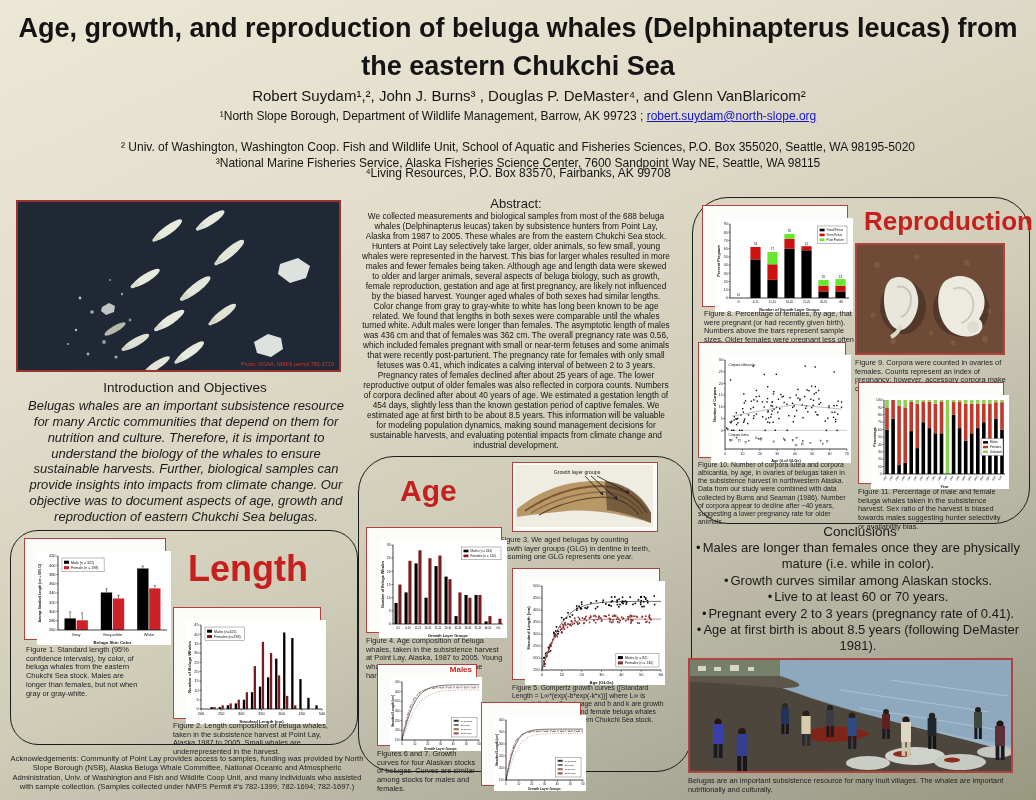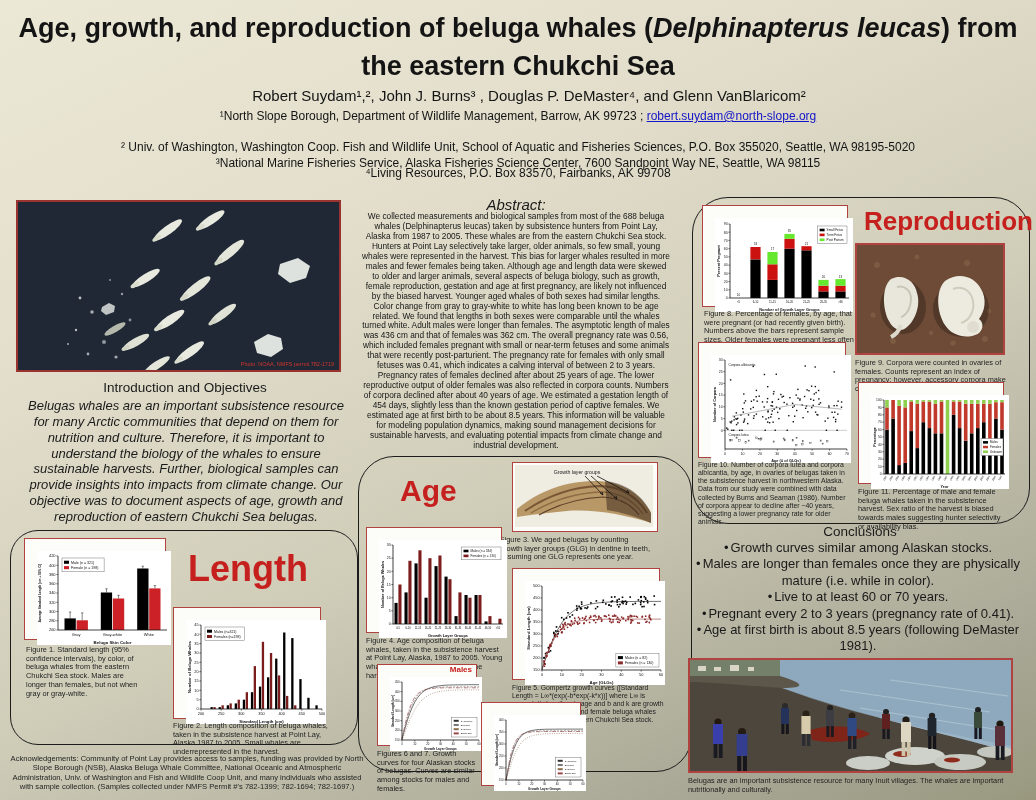--- a/index.html
+++ b/index.html
@@ -2,21 +2,21 @@
 <html><head>
 <meta charset="utf-8">
 <style>
   html,body{margin:0;padding:0;background:#8e8d7f;}
   #poster{position:relative;width:1036px;height:800px;overflow:hidden;
     font-family:"Liberation Sans",sans-serif;color:#1a1a1a;
     background:linear-gradient(155deg,#ece8d6 0%,#e2decb 30%,#cfccb8 58%,#a7a694 88%,#99987f 100%);}
   .abs{position:absolute;text-align:center;}
   .center{text-align:center;}
   #title{top:10px;left:0;width:1036px;font-size:27px;font-weight:600;color:#141414;line-height:1.4;}
-  #title .sp{font-style:italic;text-align:right;}
+  #title .sp{text-align:right;}
   #authors{top:87px;left:0;width:1036px;font-size:15px;color:#141414;margin-left:11px;}
   .affil{left:0;width:1036px;font-size:12px;color:#141414;}
   a.email{color:#1414c8;text-decoration:underline;cursor:pointer;margin-top:8px;}
   .figbox{position:absolute;background:#fcfcf8;border:1.5px solid #b0433f;box-sizing:border-box;padding:12px;}
   .photobox{position:absolute;border:2px solid #993330;box-sizing:border-box;background:#222;overflow:hidden;}
   .roundbox{position:absolute;border:1.7px solid #1c1c1c;border-radius:36px;background:transparent;}
   .caption{position:absolute;font-size:7.4px;line-height:1.18;color:#222;}
   .sect-title{position:absolute;color:#c5201e;font-weight:bold;}
   .bodytext{font-size:13px;line-height:1.22;color:#1a1a1a;font-style:italic;}
   .chart{width:100%;height:100%;}
@@ -241,21 +241,21 @@
           <rect x="21.0" y="9.7" width="5.0" height="3.0" fill="#000000"></rect>
           <text x="28.0" y="12.5" font-size="3.5" text-anchor="start" fill="#111">Males (n=321)</text>
           <rect x="21.0" y="15.0" width="5.0" height="3.0" fill="#7c1d1d"></rect>
           <text x="28.0" y="17.8" font-size="3.5" text-anchor="start" fill="#111">Females (n=198)</text>
         </svg></div>
   </div>
   <div class="caption" style="left:173px;top:722px;width:158px;">Figure 2. Length composition of beluga whales, taken in the subsistence harvest at Point Lay, Alaska 1987 to 2005. Small whales are underrepresented in the harvest.</div>
 
   <div class="abs" id="ack" style="left:10px;top:754px;width:354px;">Acknowledgements:  Community of Point Lay provides access to samples, funding was provided by North Slope Borough (NSB), Alaska Beluga Whale Committee, National Oceanic and Atmospheric Administration, Univ. of Washington and Fish and Wildlife Coop Unit, and many individuals who assisted with sample collection.  (Samples collected under NMFS Permit #'s 782-1399; 782-1694; 782-1697.)</div>
 
-  <div class="abs center" style="left:360px;top:196px;width:312px;font-size:15px;font-style:italic;">Abstract:</div>
+  <div class="abs center" style="left:360px;top:196px;width:312px;font-size:13px;">Abstract:</div>
   <div class="abs" id="abstract-body" style="left:362px;top:212px;width:308px;">We collected measurements and biological samples from most of the 688 beluga whales (Delphinapterus leucas) taken by subsistence hunters from Point Lay, Alaska from 1987 to 2005.  These whales are from the eastern Chukchi Sea stock.  Hunters at Point Lay selectively take larger, older animals, so few small, young whales were represented in the harvest.  This bias for larger whales resulted in more males and fewer females being taken.  Although age and length data were skewed to older and larger animals, several aspects of beluga biology, such as growth, female reproduction, gestation and age at first pregnancy, are likely not influenced by the biased harvest.  Younger aged whales of both sexes had similar lengths.  Color change from gray to gray-white to white has long been known to be age related.  We found that lengths in both sexes were comparable until the whales turned white.  Adult males were longer than females.  The asymptotic length of males was 436 cm and that of females was 362 cm.  The overall pregnancy rate was 0.56, which included females pregnant with small or near-term fetuses and some animals that were recently post-parturient.  The pregnancy rate for females with only small fetuses was 0.41, which indicates a calving interval of between 2 to 3 years.  Pregnancy rates of females declined after about 25 years of age.  The lower reproductive output of older females was also reflected in corpora counts.  Numbers of corpora declined after about 40 years of age.  We estimated a gestation length of 454 days, slightly less than the known gestation period of captive females.  We estimated age at first birth to be about 8.5 years.  This information will be valuable for modeling population dynamics, making sound management decisions for sustainable harvests, and evaluating potential impacts from climate change and industrial development.</div>
 
   <div class="roundbox" style="left:358px;top:456px;width:332px;height:314px;"></div>
   <div class="sect-title" style="left:400px;top:474px;font-size:30px;">Age</div>
 
   <div class="figbox" style="left:512px;top:462px;width:146px;height:70px;padding:2px;">
     <svg width="138" height="62" viewBox="0 0 138 62">
       <rect width="138" height="62" fill="#efece2"></rect>
       <path d="M2,44 C24,26 50,16 82,16 C104,16 126,28 136,48 L136,58 C110,50 80,44 52,46 C32,48 14,50 2,52 Z" fill="#b99868"></path>
       <path d="M10,46 C32,31 56,22 84,21 C104,21 122,31 132,48" fill="none" stroke="#7a5636" stroke-width="2"></path>
@@ -1115,22 +1115,22 @@
           <rect x="112.0" y="50.8" width="5.0" height="2.5" fill="#c0392b"></rect>
           <text x="119.0" y="53.1" font-size="2.9" text-anchor="start" fill="#111">Females</text>
           <rect x="112.0" y="55.5" width="5.0" height="2.5" fill="#8fd14f"></rect>
           <text x="119.0" y="57.8" font-size="2.9" text-anchor="start" fill="#111">Unknown</text>
         </svg></div>
   </div>
   <div class="caption" style="left:858px;top:488px;width:150px;">Figure 11. Percentage of male and female beluga whales taken in the subsistence harvest.  Sex ratio of the harvest is biased towards males suggesting hunter selectivity or availability bias.</div>
 
   <div class="abs center" id="concl-head" style="left:700px;top:524px;width:320px;">Conclusions</div>
   <ul class="bullets abs" style="left:686px;top:540px;width:344px;">
+    <li>Males are longer than females once they are physically mature (i.e. while in color).</li>
     <li>Growth curves similar among Alaskan stocks.</li>
-    <li>Males are longer than females once they are physically mature (i.e. while in color).</li>
     <li>Live to at least 60 or 70 years.</li>
     <li>Pregnant every 2 to 3 years (pregnancy rate of 0.41).</li>
     <li>Age at first birth is about 8.5 years (following DeMaster 1981).</li>
     <li>Reproduction declines in older females.</li>
   </ul>
 
   <div class="photobox" style="left:688px;top:658px;width:325px;height:115px;border-color:#b0433f;">
     <svg width="321" height="111" viewBox="0 0 321 111">
       <rect width="321" height="111" fill="#4d463c"></rect>
       <path d="M58,0 L321,0 L321,92 C250,72 170,56 92,28 L58,0 Z" fill="#8ea9bd"></path>

